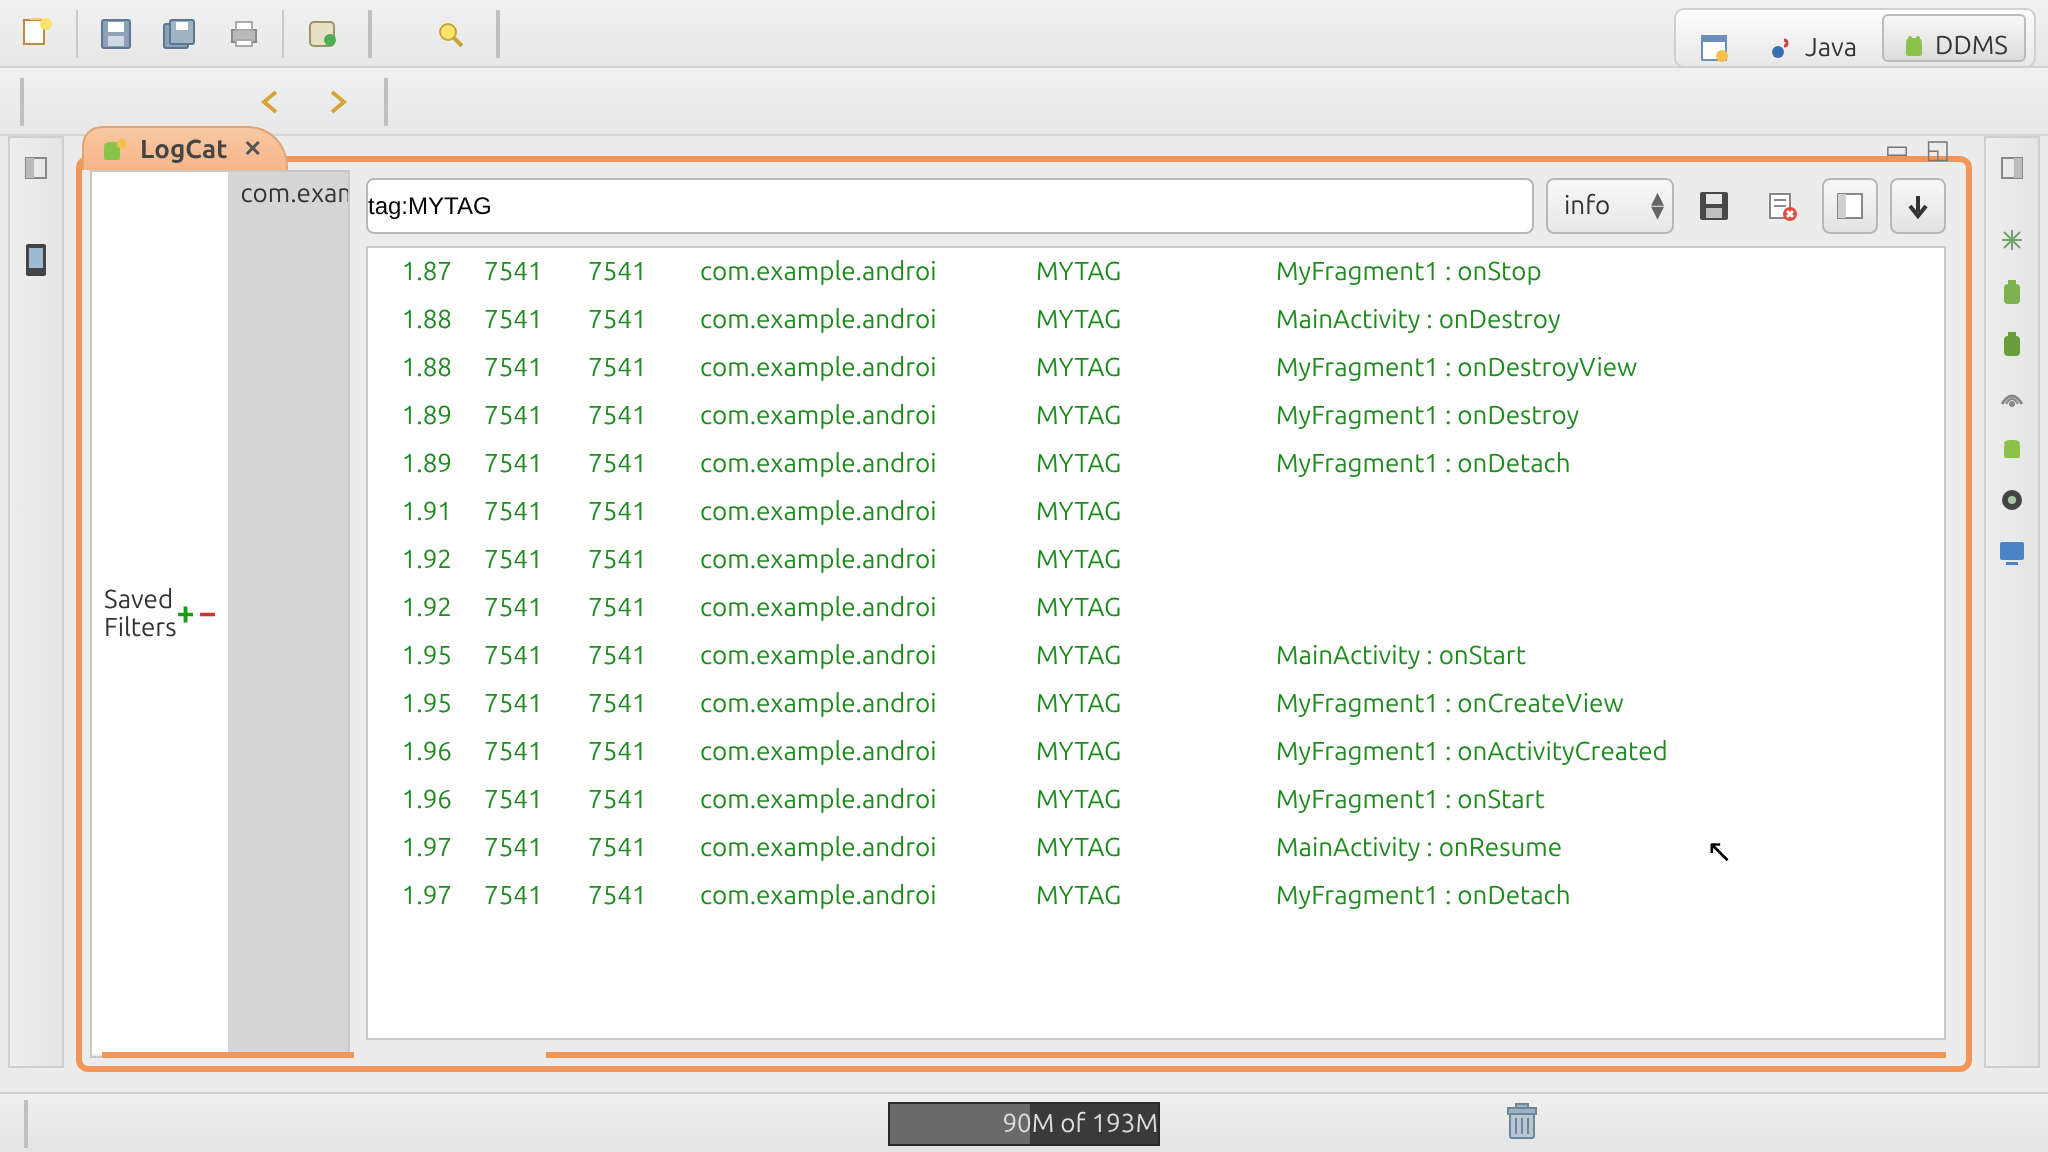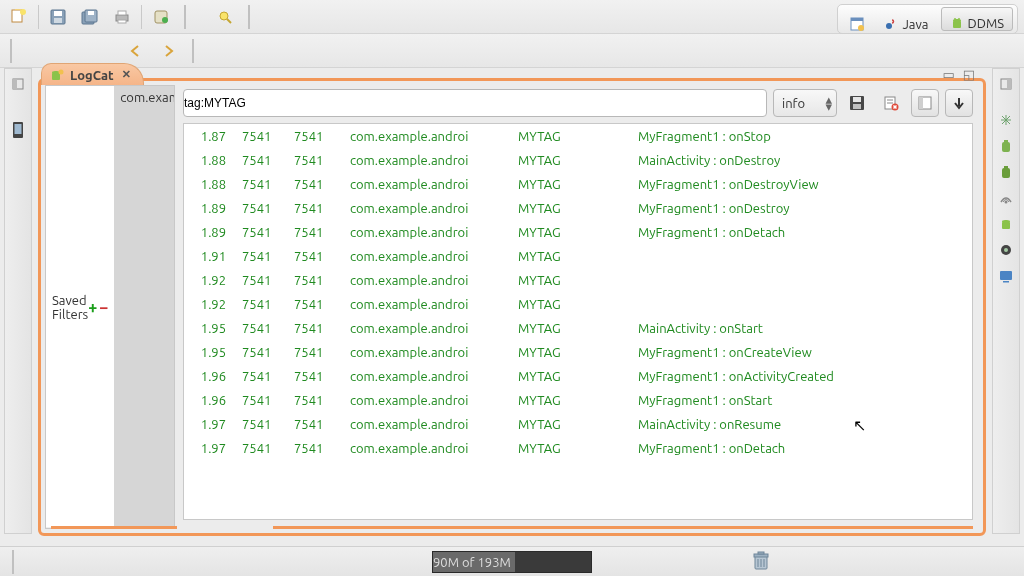--- a/index.html
+++ b/index.html
@@ -52,21 +52,21 @@
 .th-pid{width:52px}
 .th-tid{width:56px}
 .th-app{width:168px}
 .th-tag{width:120px}
 .th-text{flex:1}
 .table-underline{height:3px;background:#f29758;margin:0 6px 0 0;margin-left:90px}
 .cursor-mark{position:absolute;pointer-events:none;font-size:16px;color:#000}
 .view-ctrls{position:absolute;top:-14px;right:8px;display:flex;gap:8px;color:#777;font-size:11px}
 .view-ctrls span{cursor:pointer}
 .status-bar{position:absolute;bottom:0;left:0;right:0;height:30px;border-top:1px solid #d0d0d0;background:linear-gradient(#efefef,#e4e4e4);display:flex;align-items:center;gap:10px;padding:0 8px}
-.heap{position:absolute;left:50%;transform:translateX(-50%);width:160px;height:22px;background:#3a3a3a;border:1px solid #2a2a2a;display:flex;align-items:center;justify-content:flex-start;color:#ddd;font-size:11px}
+.heap{position:absolute;left:50%;transform:translateX(-50%);width:136px;height:22px;background:#3a3a3a;border:1px solid #2a2a2a;display:flex;align-items:center;justify-content:flex-end;color:#ddd;font-size:11px}
 .heap::before{content:"";position:absolute;left:0;top:0;bottom:0;width:52%;background:#6a6a6a}
 .heap span{position:relative;z-index:1}
 .trash{width:22px;height:22px;cursor:pointer;margin-left:170px;position:absolute;left:50%;transform:translateX(70px)}
 svg{display:block}
 </style>
 </head>
 <body>
 
 <div class="top-toolbar">
   <div class="tool-btn">

